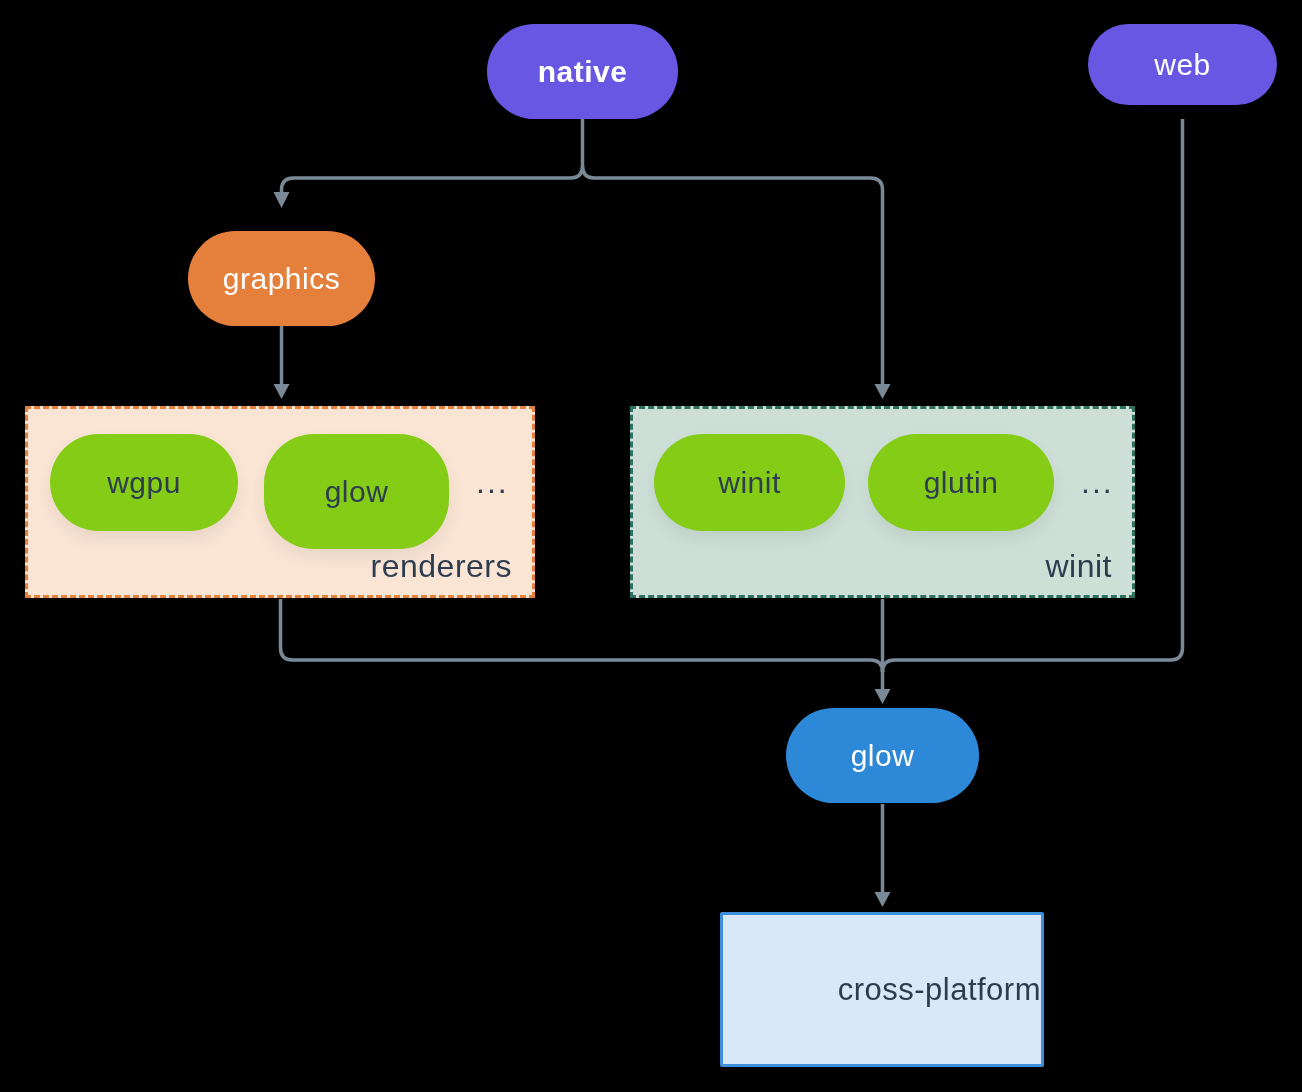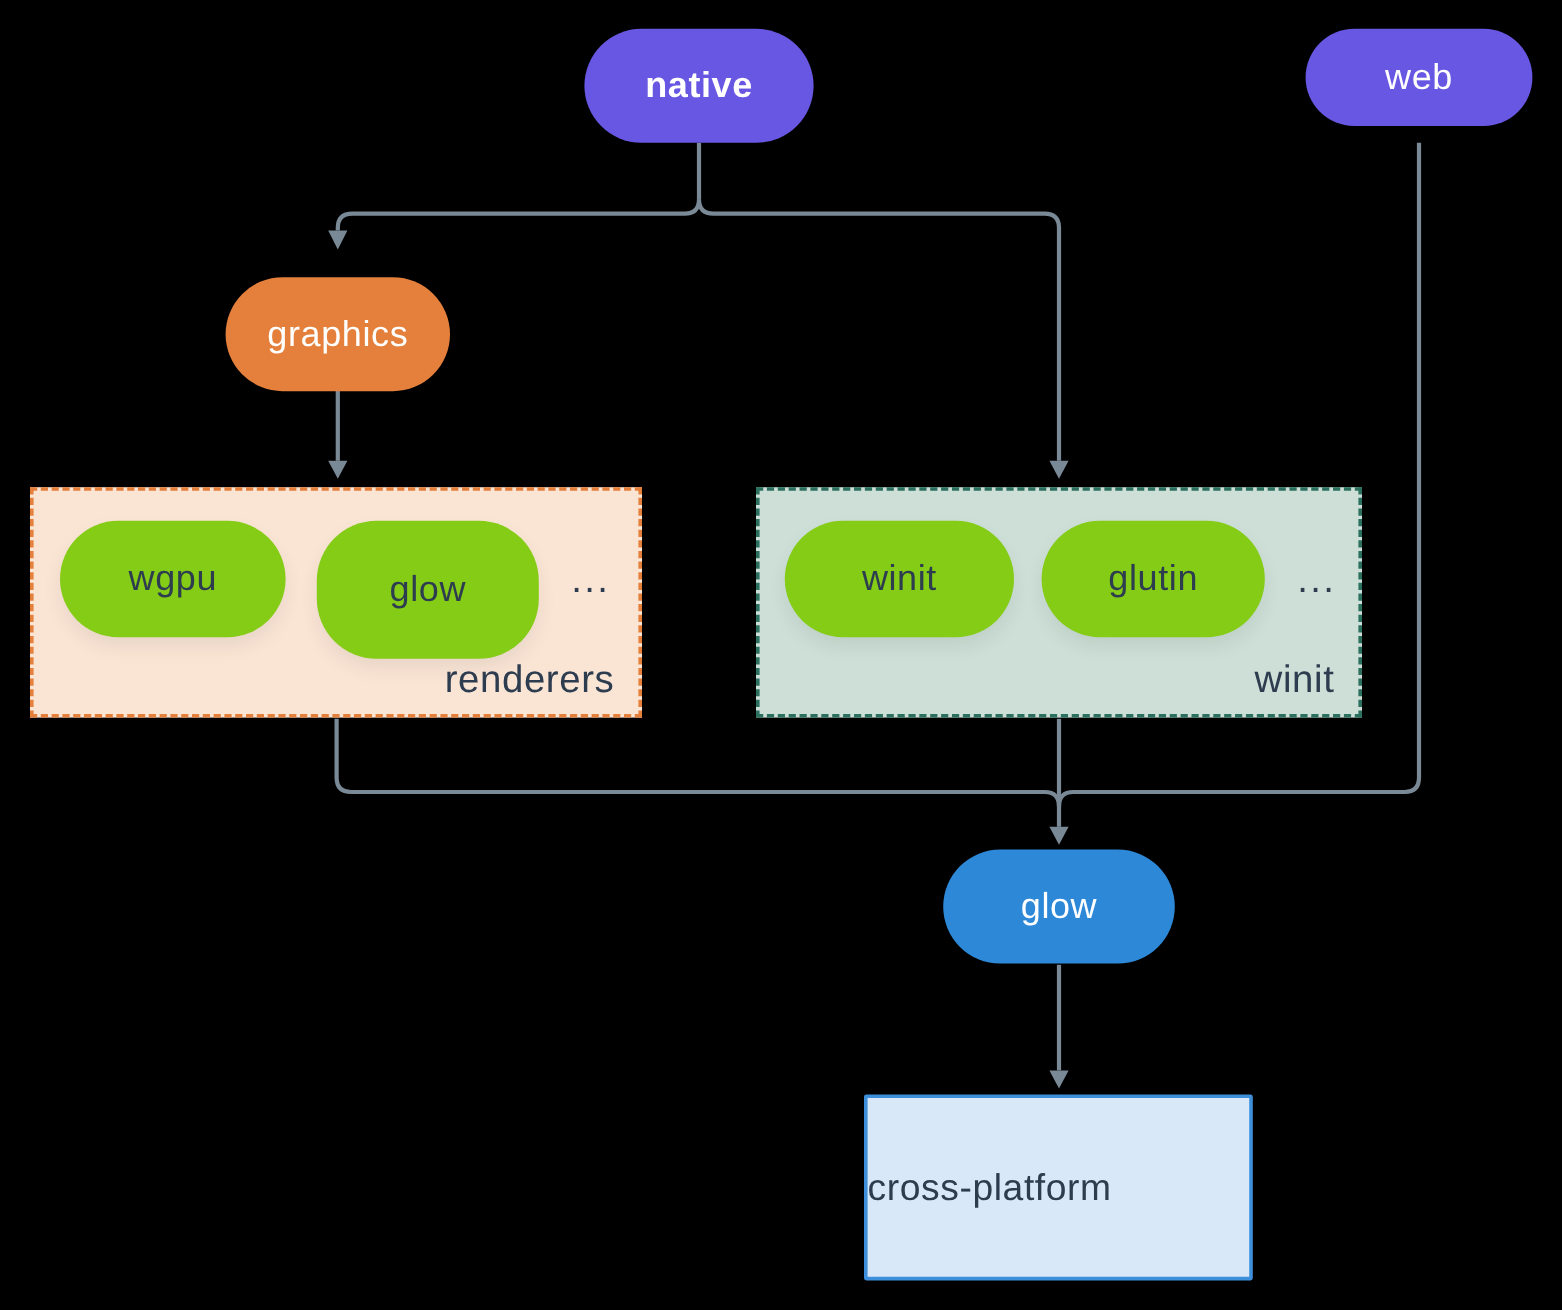--- a/index.html
+++ b/index.html
@@ -70,21 +70,21 @@
     position: absolute;
     left: 720px;
     top: 912px;
     width: 324px;
     height: 155px;
     background: var(--app-fill);
     border: 3px solid var(--app-border);
     border-radius: 2px;
     display: flex;
     flex-direction: column;
-    align-items: flex-start;
+    align-items: flex-end;
     justify-content: center;
     color: var(--dark);
     font-size: 31px;
     line-height: 48px;
     letter-spacing: 0.5px;
     text-align: center;
   }
 </style>
 </head>
 <body>

